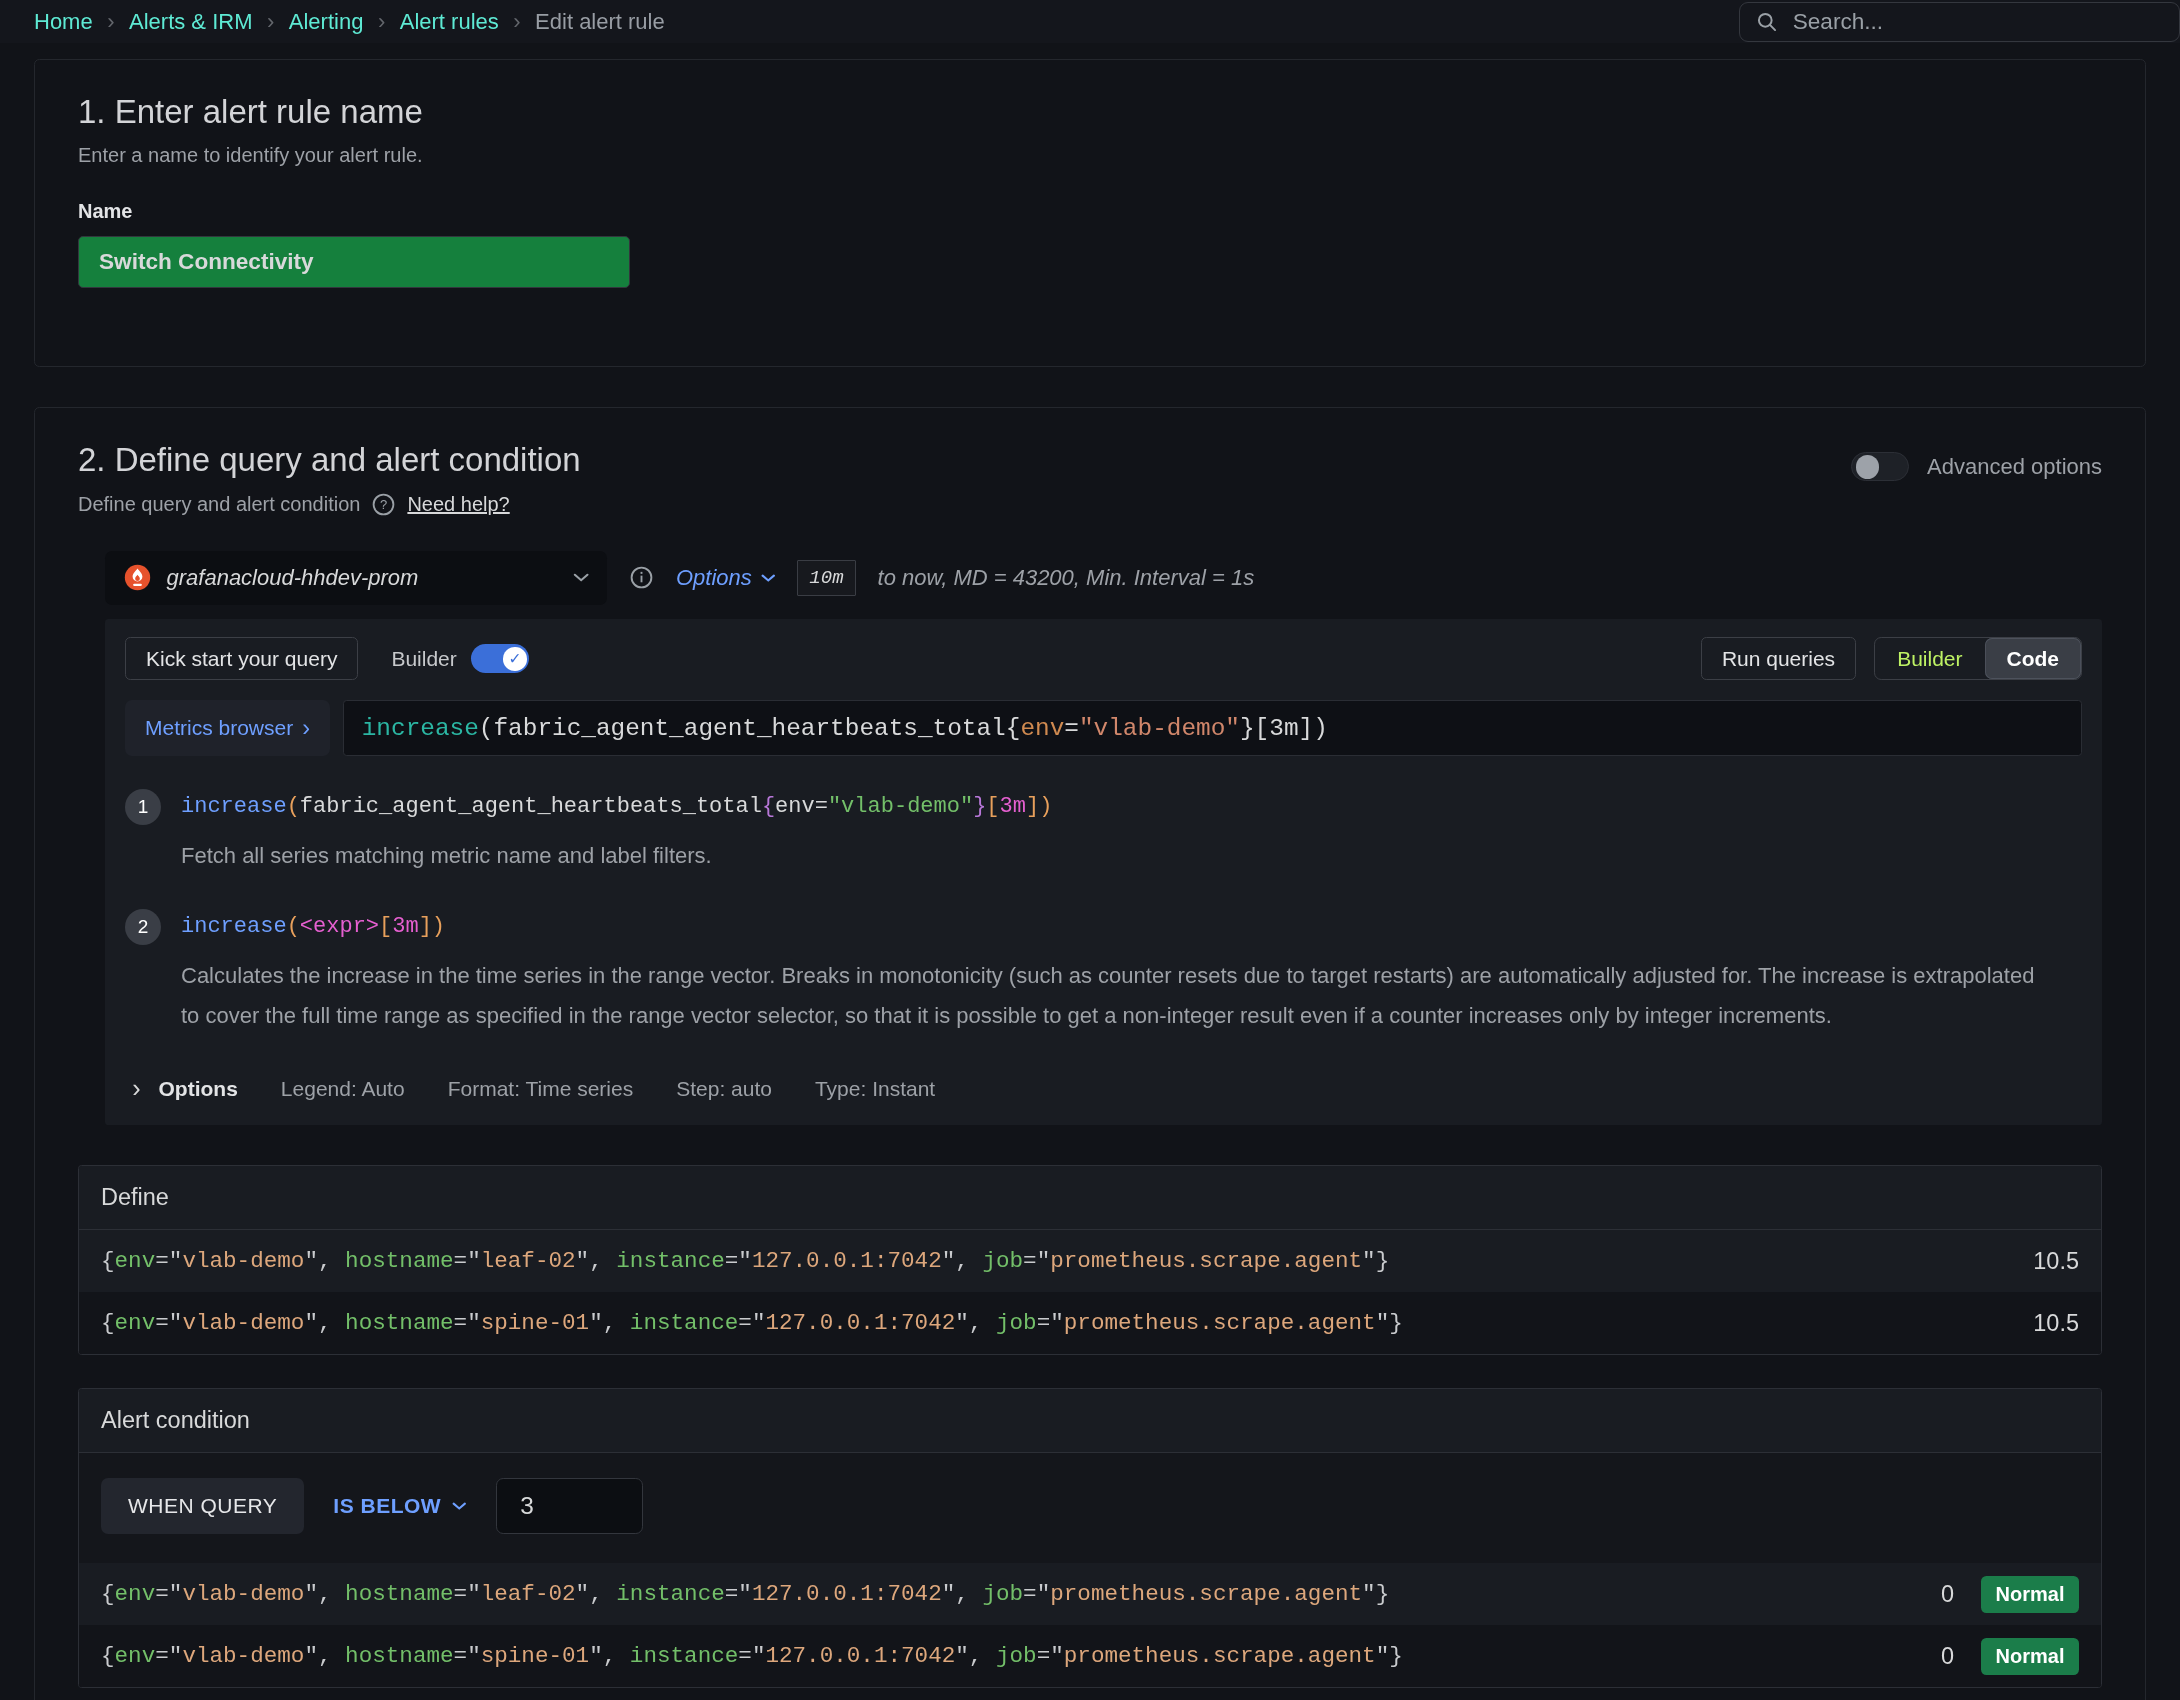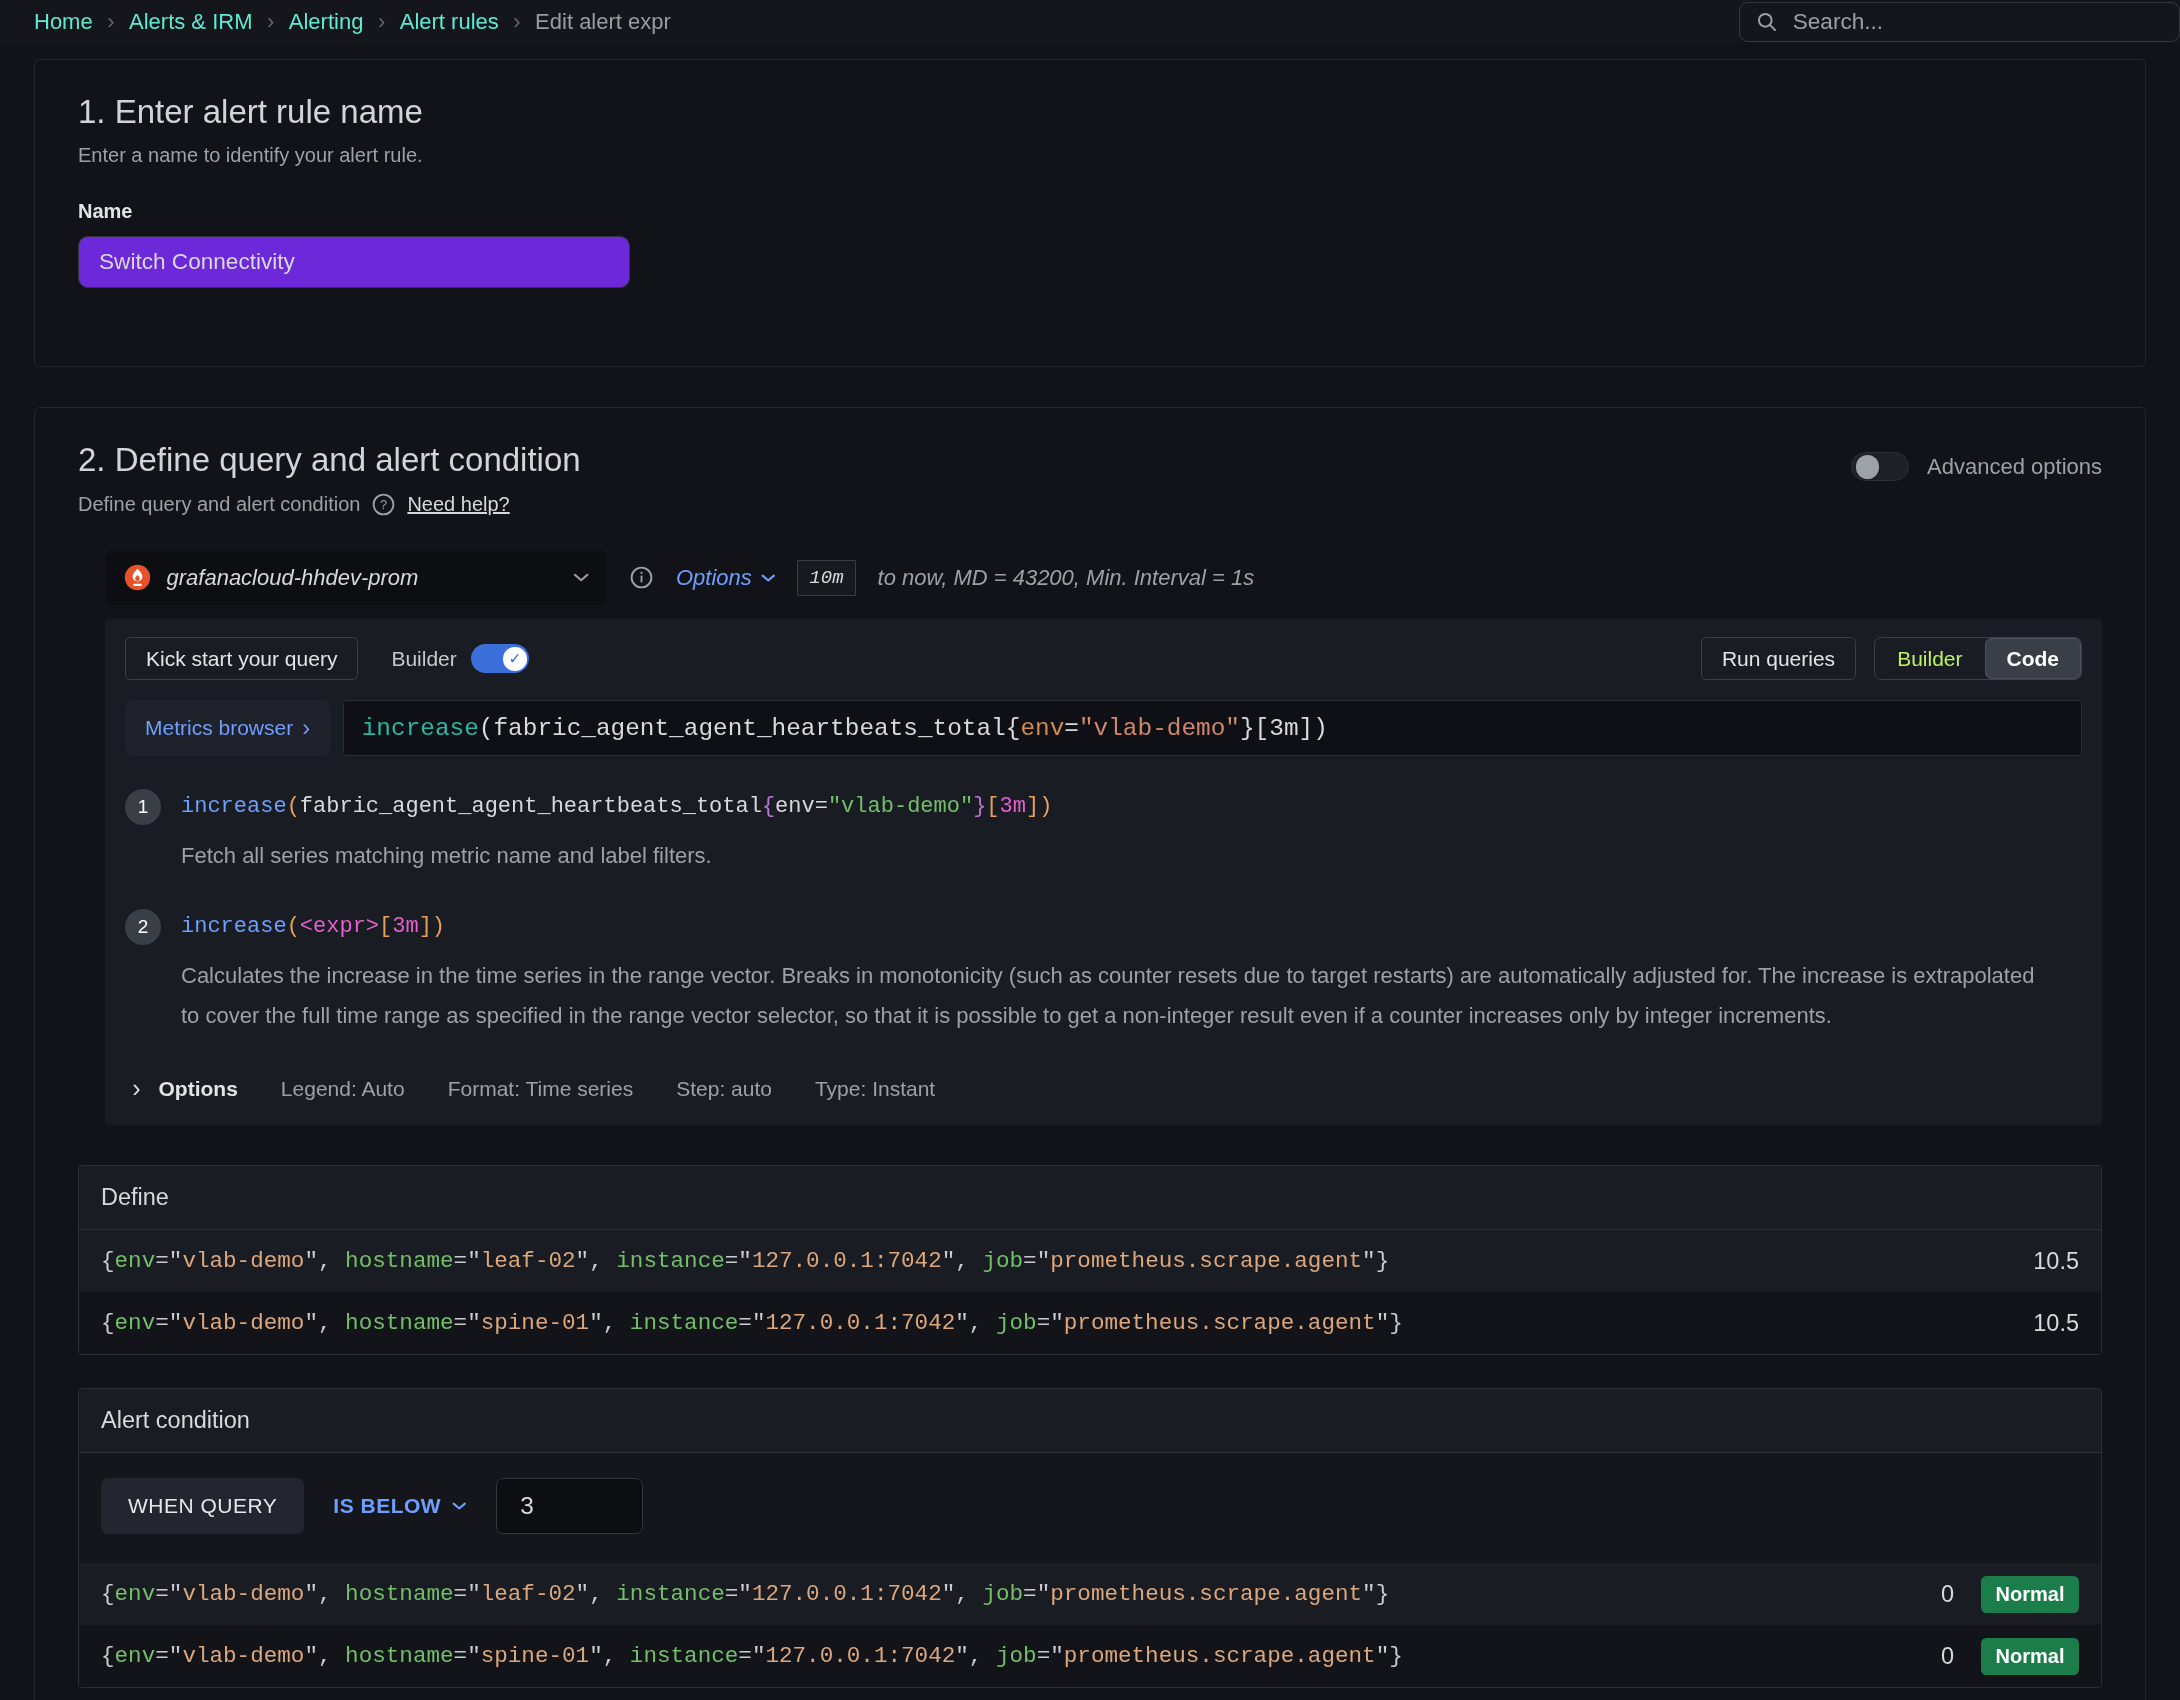--- a/index.html
+++ b/index.html
@@ -24,22 +24,22 @@
 
   
   .card { margin:0 34px; border:0.9px solid #24272d; border-radius:5.4px; padding:33px 43px; }
   .card1 { margin-top:16.3px; height:308px; padding-top:33px; }
   .card2 { margin-top:40px; padding-bottom:54px; }
   .section-title { margin:0; font-size:33px; font-weight:400; color:#d3d4d7; }
   .sub { margin:12.7px 0 0; font-size:20px; color:#9da1a7; display:flex; align-items:center; gap:11px; }
   .help-link { color:#d8d9da; text-decoration:underline; cursor:pointer; }
 
   .field-label { display:block; margin-top:33px; font-size:20px; font-weight:700; color:#e3e4e6; }
-  .text-input { margin-top:12.7px; width:552px; height:52px; background:#6d28d9; border:0.9px solid #33363d;
-                border-radius:10px; color:#d8d9da; font-size:22.6px; padding:0 20px; font-family:inherit; outline:none; display:block; }
+  .text-input { margin-top:12.7px; width:552px; height:52px; background:#15803d; border:0.9px solid #33363d;
+                border-radius:5px; color:#d8d9da; font-size:22.6px; padding:0 20px; font-family:inherit; outline:none; display:block;font-weight:bold; }
 
   
   .sec2-head { display:flex; align-items:flex-start; }
   .adv { margin-left:auto; display:flex; align-items:center; gap:18px; margin-top:11px; }
   .adv-label { font-size:22px; color:#9da1a7; }
   .switch { width:58px; height:29px; border-radius:14.5px; position:relative; cursor:pointer; flex:none; }
   .switch.off { background:#1e2127; border:0.9px solid #2c2f36; }
   .switch.off .knob { position:absolute; left:3.6px; top:1.8px; width:23.5px; height:23.5px; border-radius:50%; background:#9da2a9; }
   .switch.on { background:#3b6fd9; }
   .switch.on .knob { position:absolute; right:2.7px; top:2.7px; width:23.5px; height:23.5px; border-radius:50%; background:#fff;
@@ -115,21 +115,21 @@
 <header class="topbar">
   <nav class="breadcrumb">
       <span class="bc-item">Home</span>
       <span class="bc-sep">›</span>
       <span class="bc-item">Alerts &amp; IRM</span>
       <span class="bc-sep">›</span>
       <span class="bc-item">Alerting</span>
       <span class="bc-sep">›</span>
       <span class="bc-item">Alert rules</span>
       <span class="bc-sep">›</span>
-      <span class="bc-item current">Edit alert expr</span>
+      <span class="bc-item current">Edit alert rule</span>
     </nav>
   <div class="searchbox">
     <svg width="23.5" height="23.5" viewBox="0 0 24 24">
       <circle cx="10.5" cy="10.5" r="6.5" fill="none" stroke="#9aa0a6" stroke-width="2"></circle>
       <line x1="15.5" y1="15.5" x2="20.5" y2="20.5" stroke="#9aa0a6" stroke-width="2" stroke-linecap="round"></line>
     </svg>
     <input type="text" placeholder="Search..." style="">
   </div>
 </header>
 

